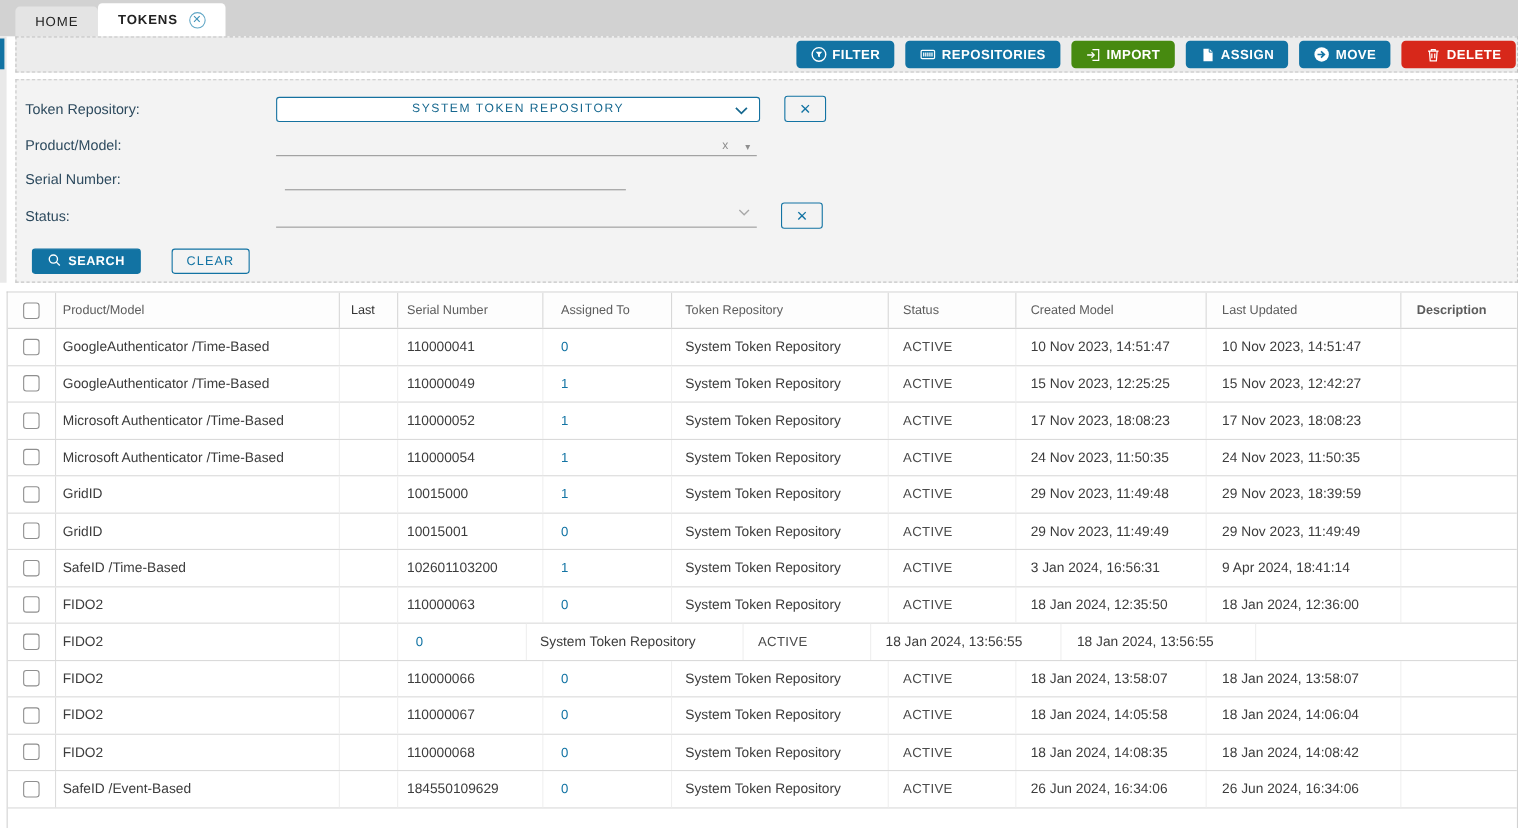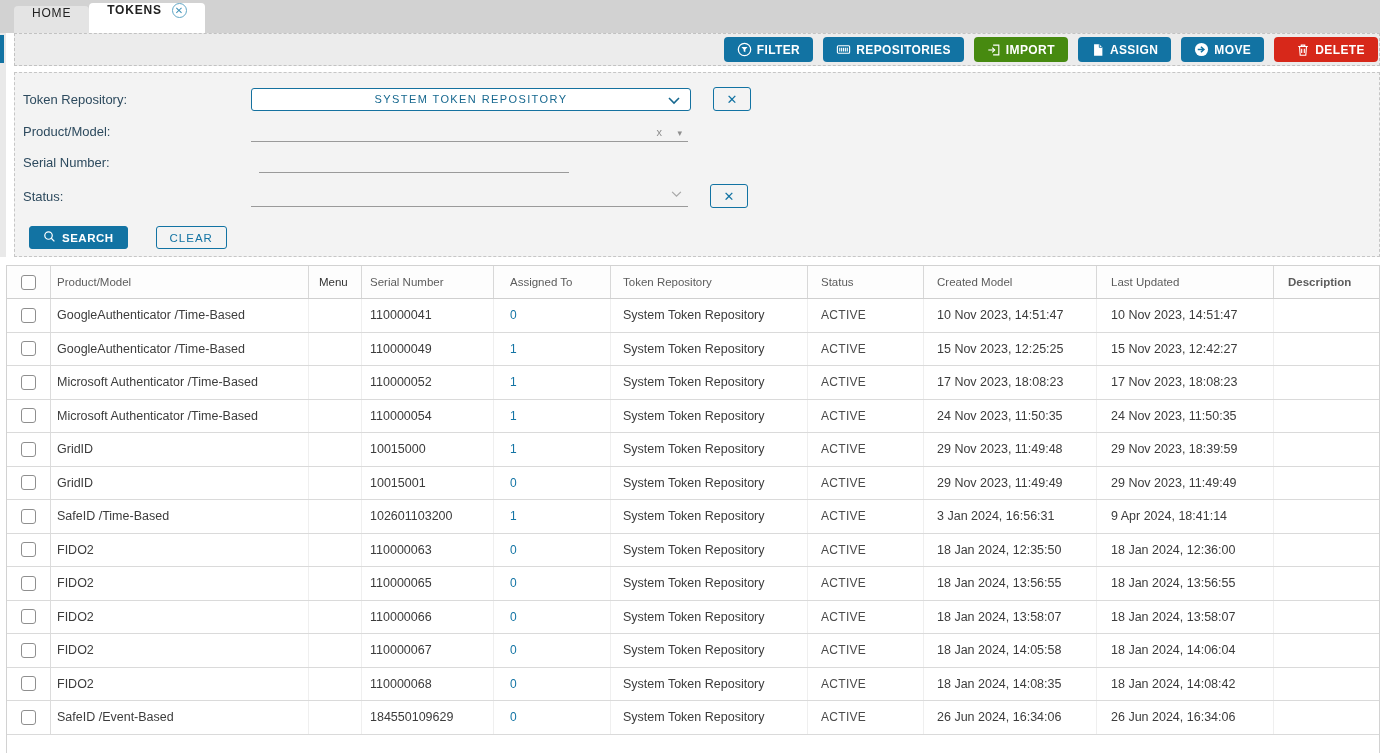--- a/index.html
+++ b/index.html
@@ -1,21 +1,21 @@
 <!DOCTYPE html>
 <html><head>
 <meta charset="utf-8">
 <style>
   * { margin:0; padding:0; box-sizing:border-box; }
   html,body { width:1380px; height:753px; overflow:hidden; background:#fff;
     font-family:"Liberation Sans", sans-serif; }
 
   
   .tabbar { height:33px; background:#d2d2d2; display:flex; align-items:flex-end; padding-left:14px; }
-  .tab { display:flex; padding:0 18px; font-size:12px; letter-spacing:.8px;
+  .tab { display:flex; align-items:center; padding:0 18px; font-size:12px; letter-spacing:.8px;
     color:#222; border-radius:4px 4px 0 0; cursor:pointer; }
   .tab.home { height:27px; background:#e4e4e4; font-weight:400; }
   .tab.tokens { height:30px; background:#fff; font-weight:700; gap:10px; }
   .tab-close { width:15px; height:15px; border:1px solid #62a7c6; border-radius:50%;
     color:#3f92b8; font-size:10px; line-height:13px; text-align:center; font-weight:400; }
 
   
   .gutter { position:absolute; left:0; top:33px; width:6px; height:224px; background:#e9e9e9; }
   .gutter-accent { position:absolute; left:0; top:2px; width:4px; height:28px; background:#1273a3; }
 
@@ -204,21 +204,21 @@
     </button>
   </div>
 </div>
 
 <div class="grid-panel">
   <div class="thead">
     <div class="c c-check">
         <span class="cb"></span>
       </div>
     <div class="c c-prod">Product/Model</div>
-    <div class="c c-menu">Menu</div>
+    <div class="c c-menu">Last</div>
     <div class="c c-ser">Serial Number</div>
     <div class="c c-asg">Assigned To</div>
     <div class="c c-repo">Token Repository</div>
     <div class="c c-stat">Status</div>
     <div class="c c-crt">Created Model</div>
     <div class="c c-upd">Last Updated</div>
     <div class="c c-desc">Description</div>
   </div>
 
   <div class="trow">
@@ -364,21 +364,20 @@
       <div class="c c-crt">18 Jan 2024, 12:35:50</div>
       <div class="c c-upd">18 Jan 2024, 12:36:00</div>
       <div class="c c-desc"></div>
     </div>
     <div class="trow">
       <div class="c c-check">
         <span class="cb"></span>
       </div>
       <div class="c c-prod">FIDO2</div>
       <div class="c c-menu"></div>
-      <div class="c c-ser">110000065</div>
       <div class="c c-asg">
         <span class="link">0</span>
       </div>
       <div class="c c-repo">System Token Repository</div>
       <div class="c c-stat">
         <span class="status-txt">ACTIVE</span>
       </div>
       <div class="c c-crt">18 Jan 2024, 13:56:55</div>
       <div class="c c-upd">18 Jan 2024, 13:56:55</div>
       <div class="c c-desc"></div>

